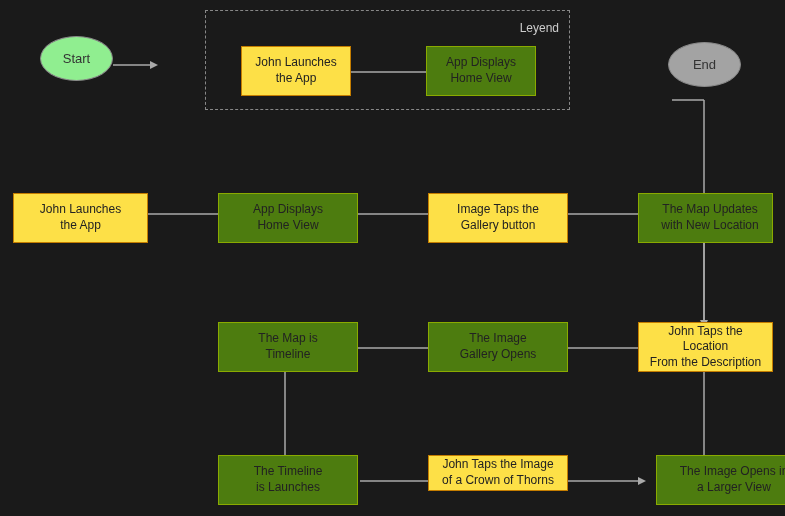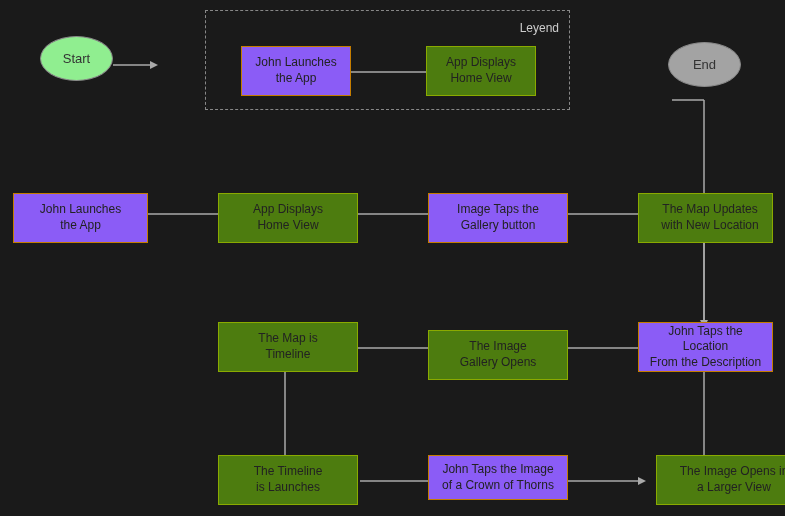--- a/index.html
+++ b/index.html
@@ -46,21 +46,21 @@
       justify-content: center;
       text-align: center;
       border: 1px solid #888;
       line-height: 1.3;
       font-size: 12px;
       color: #222;
       padding: 4px 6px;
     }
 
     .node-orange {
-      background: #8b5cf6;
+      background: #fde047;
       border-color: #c47d00;
     }
 
     .node-yellow-green {
       background: #4d7c0f;
       border-color: #8aaa00;
     }
 
     
     .oval {
@@ -180,36 +180,36 @@
   <div class="node node-yellow-green" style="left:638px; top:193px; width:135px; height:50px;padding-left:15px;">
     <span style="white-space:pre-line;">The Map Updates
 with New Location</span>
   </div>
 
   <div class="node node-yellow-green" style="left:218px; top:322px; width:140px; height:50px;">
     <span style="white-space:pre-line;">The Map is
 Timeline</span>
   </div>
 
-  <div class="node node-yellow-green" style="left:428px; top:330px; width:140px; height:50px;">
+  <div class="node node-yellow-green" style="left:428px; top:322px; width:140px; height:50px;">
     <span style="white-space:pre-line;">The Image
 Gallery Opens</span>
   </div>
 
   <div class="node node-orange" style="left:638px; top:322px; width:135px; height:50px;">
     <span style="white-space:pre-line;">John Taps the Location
 From the Description</span>
   </div>
 
   <div class="node node-yellow-green" style="left:218px; top:455px; width:140px; height:50px;">
     <span style="white-space:pre-line;">The Timeline
 is Launches</span>
   </div>
 
-  <div class="node node-orange" style="left:428px; top:455px; width:140px; height:45px;">
+  <div class="node node-orange" style="left:428px; top:455px; width:140px; height:36px;">
     <span style="white-space:pre-line;">John Taps the Image
 of a Crown of Thorns</span>
   </div>
 
   <div class="node node-yellow-green" style="left:656px; top:455px; width:156px; height:50px;">
     <span style="white-space:pre-line;">The Image Opens in
 a Larger View</span>
   </div>
 
 </div>

